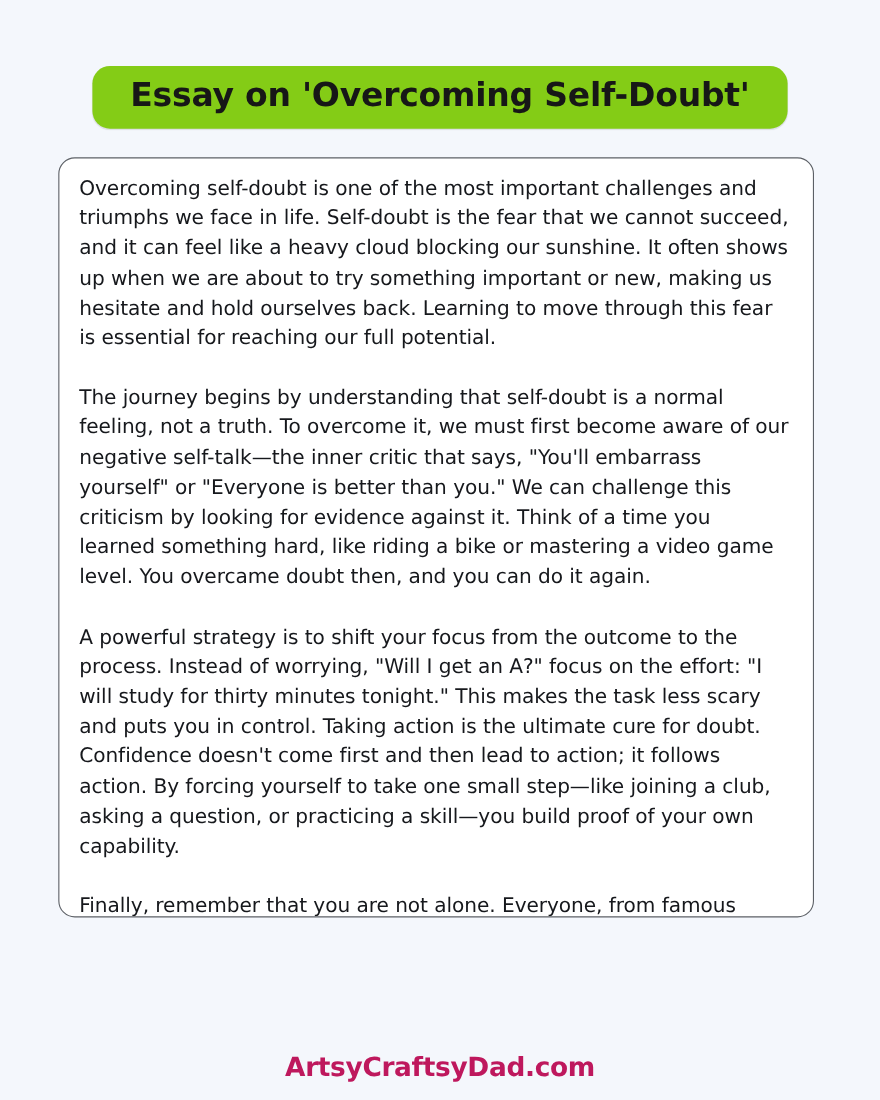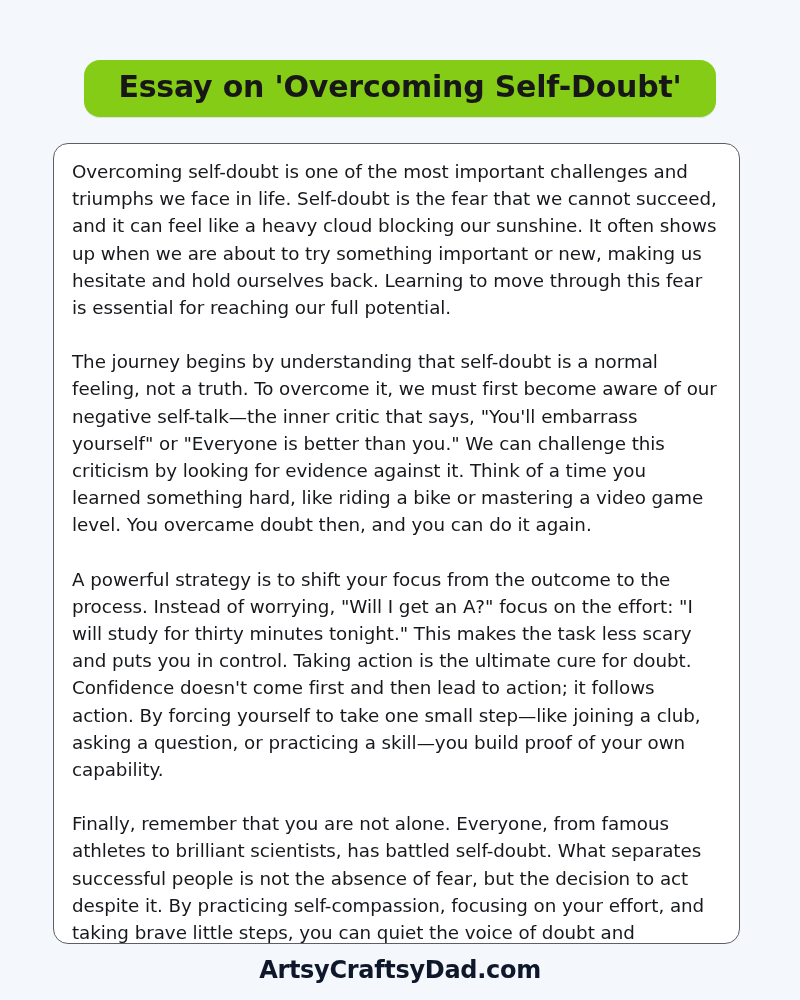--- a/index.html
+++ b/index.html
@@ -47,21 +47,21 @@
     line-height: 1.08;
     white-space: nowrap;
   }
 
   
   .essay-card {
     position: absolute;
     left: 53px;
     top: 143px;
     width: 687px;
-    height: 801px;
+    height: 691px;
     box-sizing: border-box;
     background: #ffffff;
     border: 1.3px solid #5c6066;
     border-radius: 15px;
     padding: 14px 20px 10px 18px;
     overflow: hidden;
   }
   .essay-body {
     font-family: "DejaVu Sans", sans-serif;
     font-size: 18.3px;
@@ -81,21 +81,21 @@
     position: absolute;
     left: 0;
     top: 956px;
     width: 800px;
     text-align: center;
   }
   .footer-text {
     font-family: "DejaVu Sans", sans-serif;
     font-size: 24px;
     font-weight: bold;
-    color: #0f172a;
+    color: #be185d;
     letter-spacing: -0.3px;
   }
 </style>
 </head>
 <body>
 
 <div class="page">
 
   <div class="title-banner-wrap">
     <div class="title-banner">

